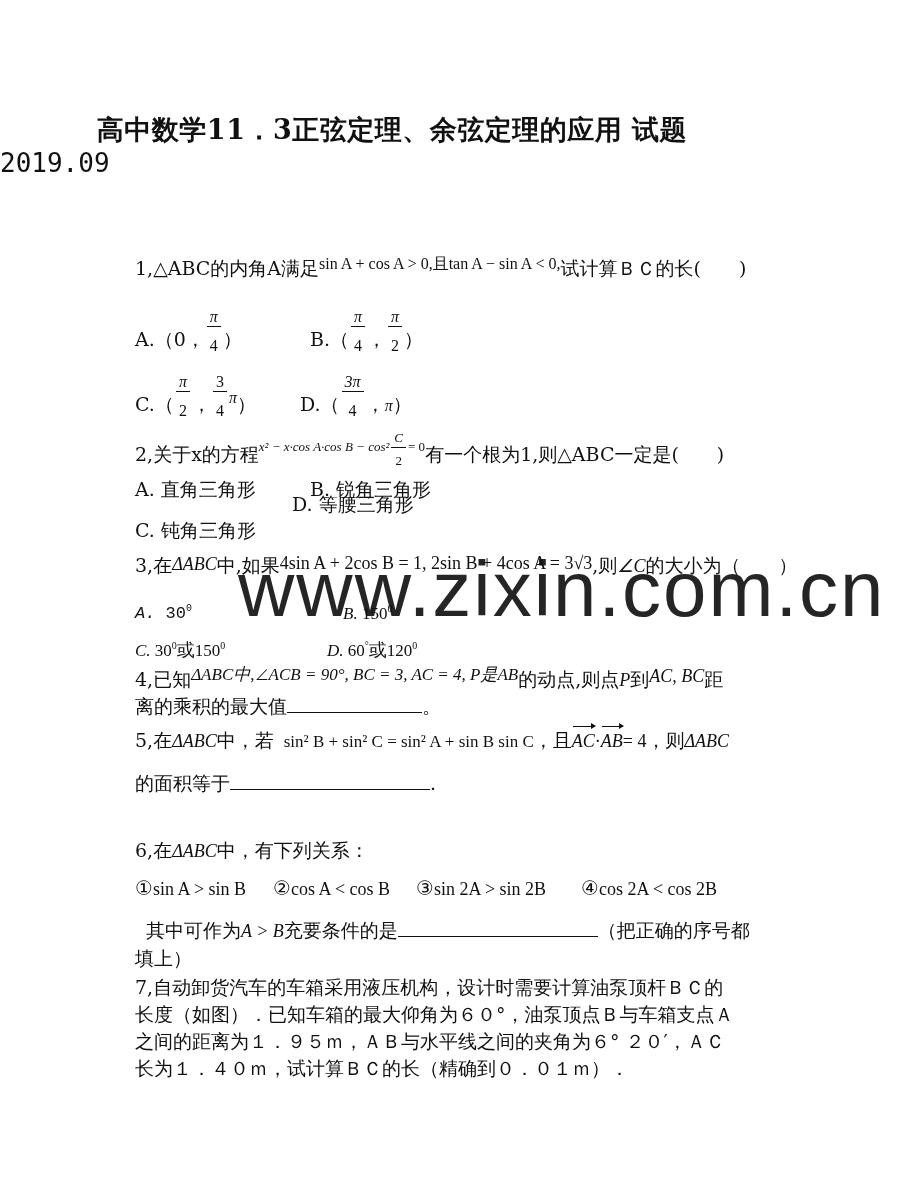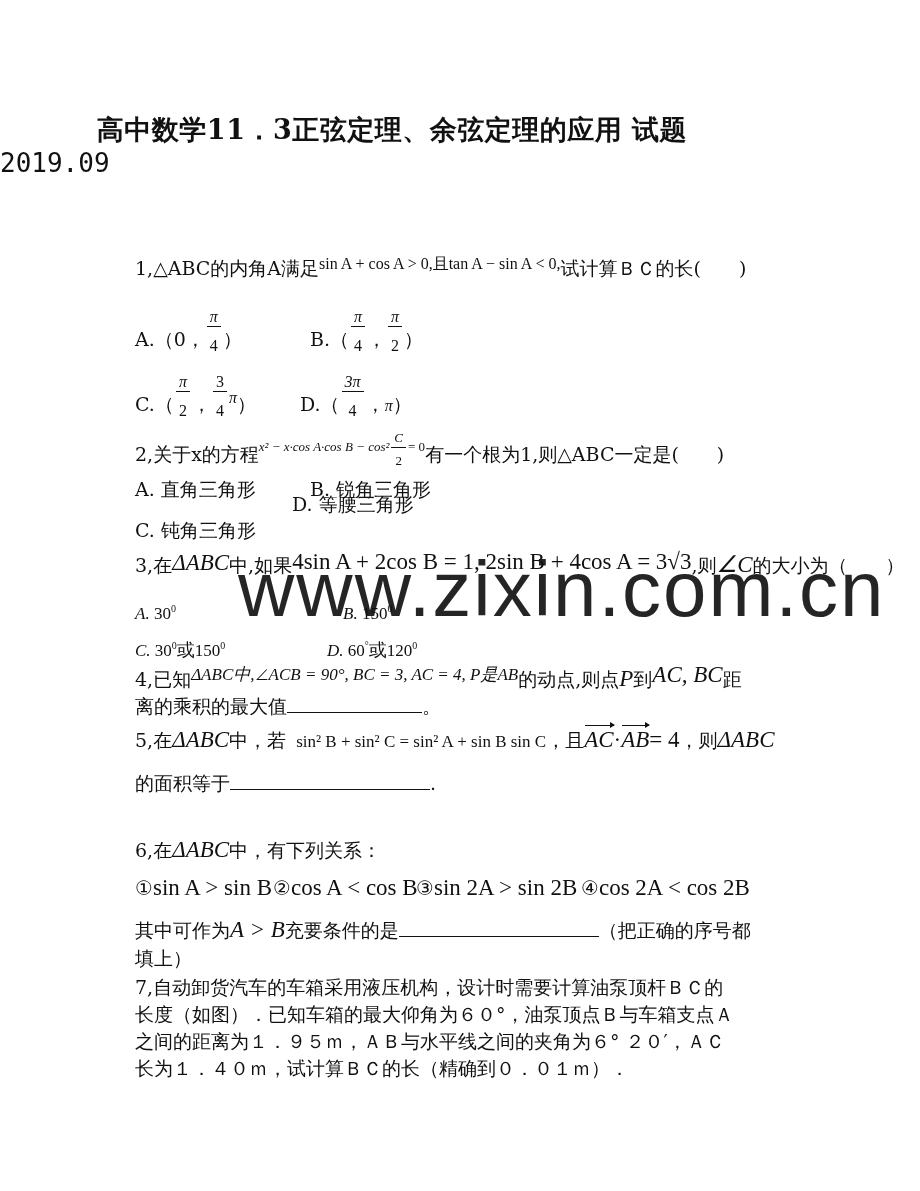--- a/index.html
+++ b/index.html
@@ -6,21 +6,21 @@
   body {
     width: 920px; height: 1191px; position: relative; overflow: hidden;
     font-family: "DejaVu Serif", "Liberation Serif", serif;
     color: #111;
   }
   .abs { position: absolute; white-space: nowrap; }
   .title { left: 0; width: 784px; text-align: center; font-size: 27px; font-weight: bold; letter-spacing: 0.5px; }
   .sub { left: 0; width: 920px; font-size: 26px; font-family: "DejaVu Sans Mono", "Liberation Mono", monospace; }
   .line { left: 135px; font-size: 19px; line-height: 24px; }
   .math { font-family: "Liberation Serif", serif; font-size: 16px; }
-  .mathlg { font-family: "Liberation Serif", serif; font-size: 23px; }
+  .mathlg { font-family: "Liberation Serif", serif; font-size: 18px; }
   .frac { display: inline-flex; flex-direction: column; align-items: center; vertical-align: middle; margin: 0 2px; font-family: "Liberation Serif", serif; font-size: 16px; line-height: 18px; position: relative; top: -14px; }
   .frac .num { border-bottom: 1px solid #111; padding: 0 3px; font-style: italic; }
   .frac .den { padding: 0 3px; position: relative; top: 10px; }
   .blank { display: inline-block; border-bottom: 1px solid #111; vertical-align: baseline; height: 16px; }
   .circled { font-family: "DejaVu Sans", sans-serif; font-size: 20px; }
   .watermark {
     left: 238px; top: 544px; font-family: "Liberation Sans", sans-serif; font-size: 78px;
     color: #000000; letter-spacing: 2px; z-index: 0; opacity: 0.85;
   }
   .content { position: relative; z-index: 1; }
@@ -84,21 +84,21 @@
 
   <div class="abs line" style="top:477px;">A.  直角三角形</div>
   <div class="abs line" style="left:310px;top:477px;">B.  锐角三角形</div>
   <div class="abs line" style="top:518px;">C.  钝角三角形</div>
   <div class="abs line" style="left:292px;top:492px;">D.  等腰三角形</div>
 
   <div class="abs line" style="top:553px;">
     <span>3,在</span><span class="mathlg" style="font-style:italic;position:relative;top:-2px;">ΔABC</span><span>中,如果</span><span class="mathlg" style="position:relative;top:-3px;">4sin A + 2cos B = 1, 2sin B + 4cos A = 3√3</span><span>,则</span><span class="mathlg" style="font-style:italic;">∠C</span><span>的大小为（　　）</span>
   </div>
 
-  <div class="abs line mathlg" style="top:597px;font-size:17px;">
+  <div class="abs line mathlg" style="top:597px;font-size:17px;font-family:Liberation Mono, monospace;">
     <i>A.</i> <span>30</span><sup>0</sup>
   </div>
   <div class="abs line mathlg" style="left:343px;top:597px;font-size:17px;">
     <i>B.</i> <span>150</span><sup>0</sup>
   </div>
   <div class="abs line mathlg" style="top:634px;font-size:17px;">
     <i>C.</i> <span>30</span><sup>0</sup><span style="font-family:'DejaVu Serif',serif;font-size:18px;">或</span><span>150</span><sup>0</sup>
   </div>
   <div class="abs line mathlg" style="left:327px;top:634px;font-size:17px;">
     <i>D.</i> <span>60</span><sup>°</sup><span style="font-family:'DejaVu Serif',serif;font-size:18px;">或</span><span>120</span><sup>0</sup>
@@ -127,21 +127,21 @@
   </div>
   <div class="abs line" style="left:273px;top:876px;">
     <span class="circled">②</span><span class="mathlg">cos A &lt; cos B</span>
   </div>
   <div class="abs line" style="left:416px;top:876px;">
     <span class="circled">③</span><span class="mathlg">sin 2A &gt; sin 2B</span>
   </div>
   <div class="abs line" style="left:581px;top:876px;">
     <span class="circled">④</span><span class="mathlg">cos 2A &lt; cos 2B</span>
   </div>
-  <div class="abs line" style="top:918px;">
+  <div class="abs line" style="top:918px;margin-left:11px;">
     <span>其中可作为</span><span class="mathlg" style="font-style:italic;">A &gt; B</span><span>充要条件的是</span><span class="blank" style="width:200px;"></span><span>（把正确的序号都</span>
   </div>
   <div class="abs line" style="top:946px;">填上）</div>
 
   <div class="abs line" style="top:975px;">7,自动卸货汽车的车箱采用液压机构，设计时需要计算油泵顶杆ＢＣ的</div>
   <div class="abs line" style="top:1002px;">长度（如图）．已知车箱的最大仰角为６０°，油泵顶点Ｂ与车箱支点Ａ</div>
   <div class="abs line" style="top:1029px;">之间的距离为１．９５ｍ，ＡＢ与水平线之间的夹角为６° ２０′，ＡＣ</div>
   <div class="abs line" style="top:1056px;">长为１．４０ｍ，试计算ＢＣ的长（精确到０．０１ｍ）．</div>
 
 </div>

